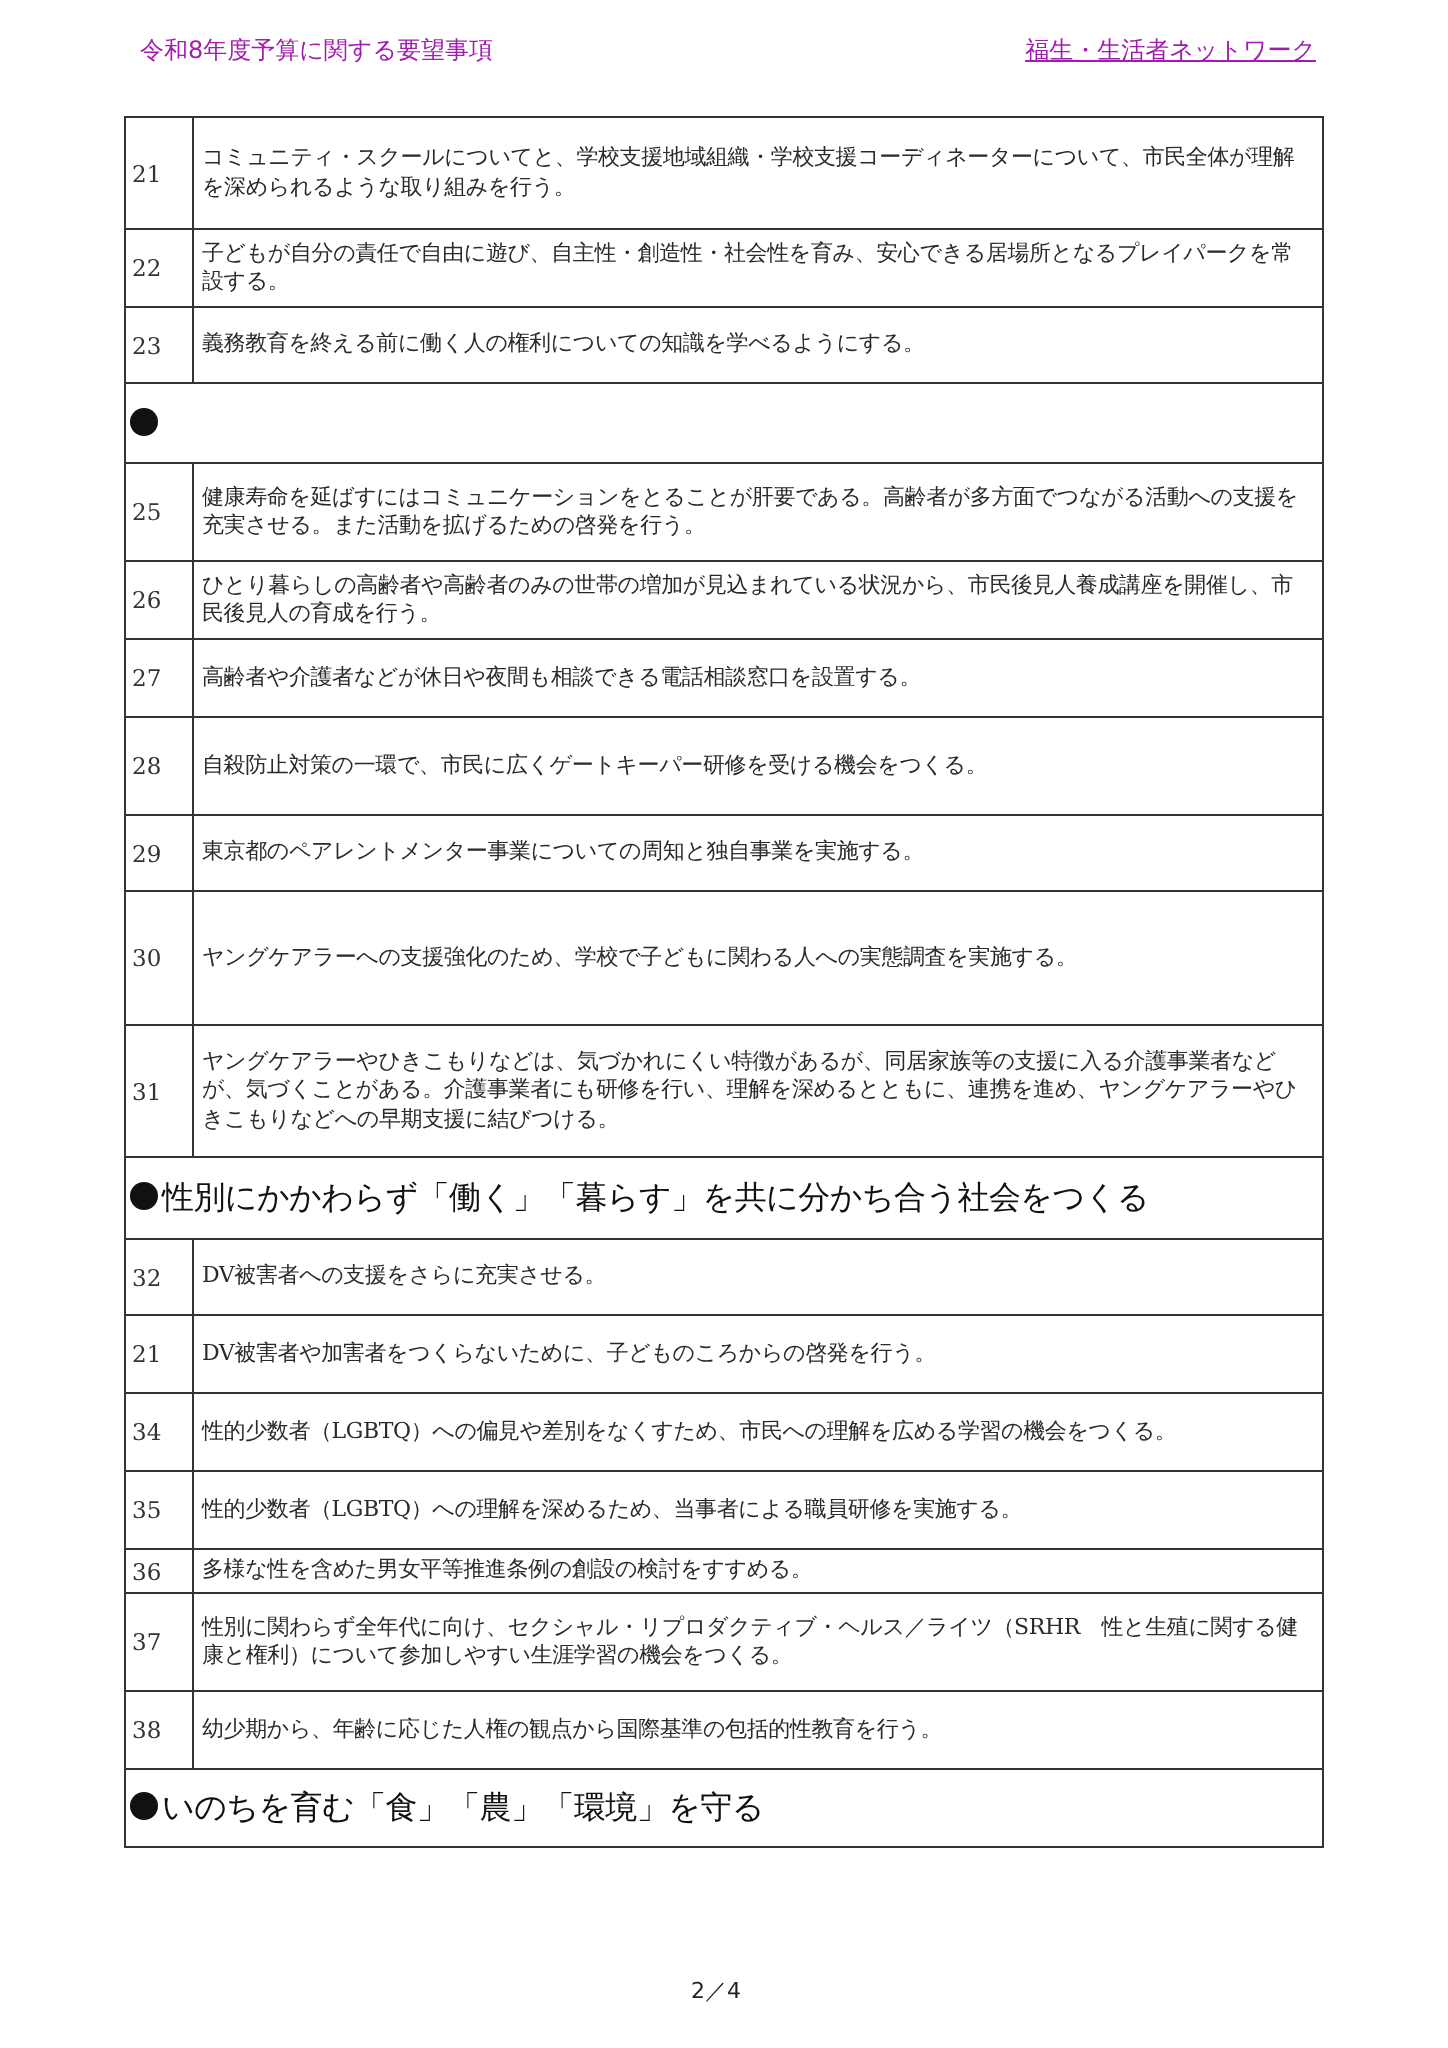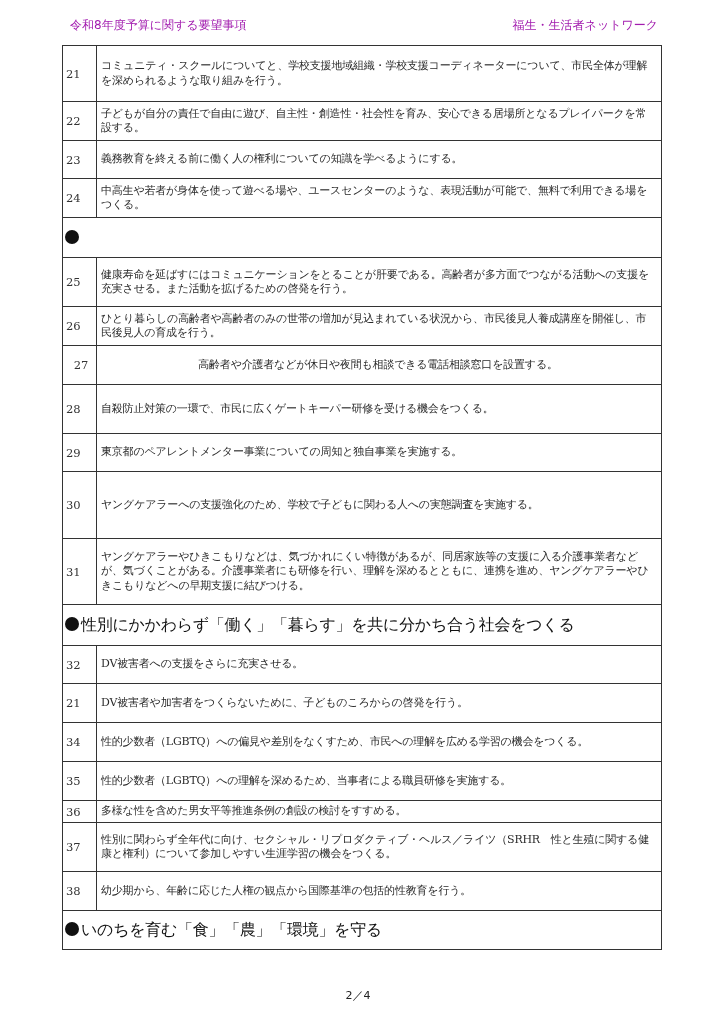--- a/index.html
+++ b/index.html
@@ -22,25 +22,25 @@
     width: 600px;
     height: 20px;
     display: flex;
     justify-content: space-between;
     align-items: flex-end;
     font-family: "DejaVu Sans", "Liberation Sans", sans-serif;
     font-size: 12px;
     color: #a21caf;
   }
   .page-header .doc-title { padding-left: 8px; }
-  .page-header .org-name { padding-right: 4px; }
+  .page-header .org-name { padding-right: 4px; text-decoration: underline; }
 
   .req-table {
     position: absolute;
-    top: 45px;
+    top: 58px;
     left: 62px;
     width: 600px;
     border-collapse: collapse;
     table-layout: fixed;
   }
   .req-table td {
     border: 1.5px solid #333;
     padding: 0;
     vertical-align: middle;
   }
@@ -100,36 +100,32 @@
         <td class="text">コミュニティ・スクールについてと、学校支援地域組織・学校支援コーディネーターについて、市民全体が理解を深められるような取り組みを行う。</td>
       </tr>
       <tr style="height: 39px;">
         <td class="num">22</td>
         <td class="text">子どもが自分の責任で自由に遊び、自主性・創造性・社会性を育み、安心できる居場所となるプレイパークを常設する。</td>
       </tr>
       <tr style="height: 38px;">
         <td class="num">23</td>
         <td class="text">義務教育を終える前に働く人の権利についての知識を学べるようにする。</td>
       </tr>
-      <tr style="height: 39px;">
-        <td class="num">24</td>
-        <td class="text">中高生や若者が身体を使って遊べる場や、ユースセンターのような、表現活動が可能で、無料で利用できる場をつくる。</td>
-      </tr>
       <tr style="height: 40px;">
         <td class="section" colspan="2"><span class="bullet"></span></td>
       </tr>
       <tr style="height: 49px;">
         <td class="num">25</td>
         <td class="text">健康寿命を延ばすにはコミュニケーションをとることが肝要である。高齢者が多方面でつながる活動への支援を充実させる。また活動を拡げるための啓発を行う。</td>
       </tr>
       <tr style="height: 39px;">
         <td class="num">26</td>
         <td class="text">ひとり暮らしの高齢者や高齢者のみの世帯の増加が見込まれている状況から、市民後見人養成講座を開催し、市民後見人の育成を行う。</td>
       </tr>
-      <tr style="height: 39px; text-align: center;">
+      <tr style="height: 39px;">
         <td class="num">27</td>
         <td class="text">高齢者や介護者などが休日や夜間も相談できる電話相談窓口を設置する。</td>
       </tr>
       <tr style="height: 49px;">
         <td class="num">28</td>
         <td class="text">自殺防止対策の一環で、市民に広くゲートキーパー研修を受ける機会をつくる。</td>
       </tr>
       <tr style="height: 38px;">
         <td class="num">29</td>
         <td class="text">東京都のペアレントメンター事業についての周知と独自事業を実施する。</td>

